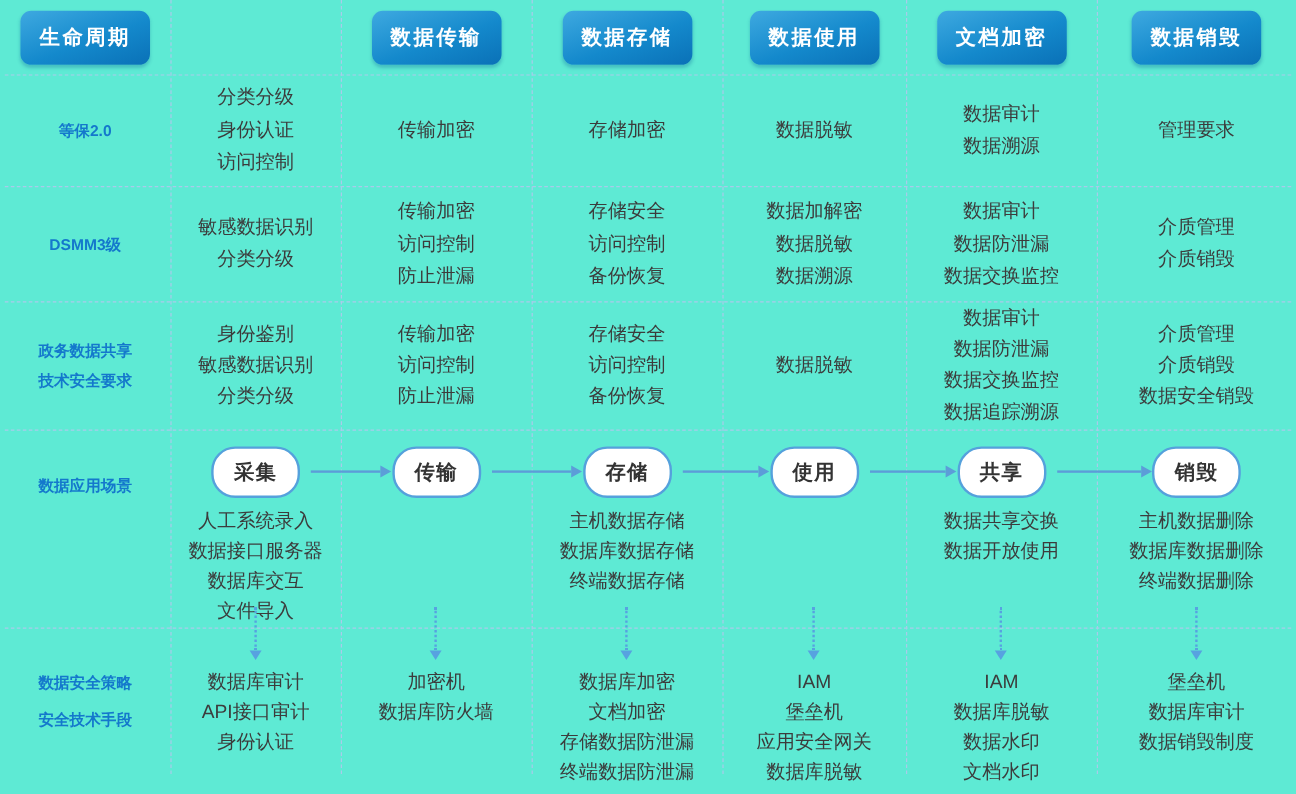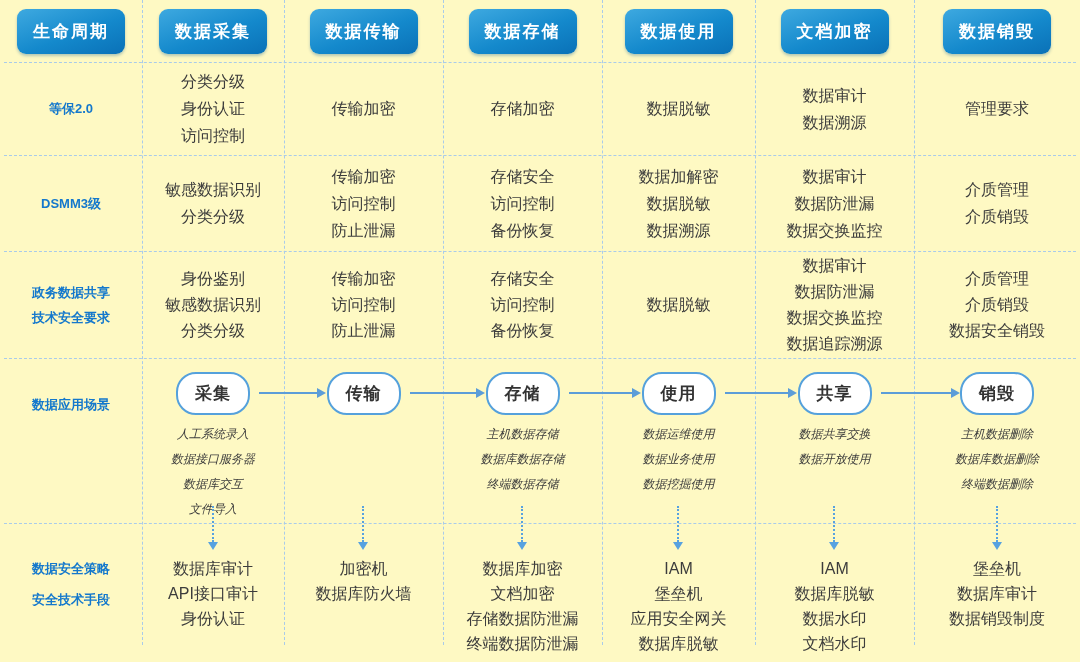--- a/index.html
+++ b/index.html
@@ -1,17 +1,17 @@
 <!DOCTYPE html>
 <html><head>
 <meta charset="utf-8">
 <style>
   html,body{margin:0;padding:0;background:#fff;}
   .canvas{
-    position:relative;width:1080px;height:662px;background:#fef9c3;overflow:hidden;
+    position:relative;width:1080px;height:662px;background:#5eead4;overflow:hidden;
     font-family:"Liberation Sans","DejaVu Sans",sans-serif;
   }
   
   .vline{position:absolute;top:0;height:645px;width:0;border-left:1px dashed #a9cbea;z-index:1;}
   .hline{position:absolute;left:4px;right:4px;height:0;border-top:1px dashed #a9cbea;z-index:1;}
   
   .grid{
     position:relative;z-index:2;width:1080px;height:662px;display:grid;
     grid-template-columns:142px 142px 159px 159px 153px 159px 166px;
     grid-template-rows:62px 93px 96px 107px 165px 139px;
@@ -28,21 +28,21 @@
     font-size:16px;line-height:27px;color:#3c3c3c;white-space:pre-line;
   }
   .rowlabel{color:#1478cc;font-weight:bold;font-size:13px;line-height:25px;}
   .tight{line-height:26px;}
   
   .scell{flex-direction:column;justify-content:flex-start;padding-top:14px;}
   .pill{
     border:2px solid #55a1dc;border-radius:20px;background:#fff;
     padding:6px 17px;font-size:17px;font-weight:bold;color:#333;letter-spacing:1px;white-space:nowrap;
   }
-  .slist{margin-top:7px;font-size:12px;line-height:25px;color:#3c3c3c;white-space:pre-line;text-align:center;font-style:italic;}
+  .slist{margin-top:7px;font-size:16px;line-height:25px;color:#3c3c3c;white-space:pre-line;text-align:center;}
   .ltop4{align-items:flex-start;padding-top:34px;}
   .ltop5{align-items:flex-start;padding-top:30px;line-height:31px;}
   .tcell{align-items:flex-start;padding-top:33px;line-height:25px;}
   
   .harrow{position:absolute;top:392px;height:0;border-top:2px solid #5c9dd8;z-index:3;}
   .harrow::after{
     content:"";position:absolute;right:-9px;top:-6px;width:0;height:0;
     border-left:9px solid #5c9dd8;border-top:5px solid transparent;border-bottom:5px solid transparent;
   }
   
@@ -67,23 +67,20 @@
   <div class="hline" style="top:155px"></div>
   <div class="hline" style="top:251px"></div>
   <div class="hline" style="top:358px"></div>
   <div class="hline" style="top:523px"></div>
 
   <div class="grid">
 
     <div class="hcell" style="grid-area:1/1">
         <div class="hbtn">生命周期</div>
       </div>
-    <div class="hcell" style="grid-area:1/2">
-        <div class="hbtn">数据采集</div>
-      </div>
     <div class="hcell" style="grid-area:1/3">
         <div class="hbtn">数据传输</div>
       </div>
     <div class="hcell" style="grid-area:1/4">
         <div class="hbtn">数据存储</div>
       </div>
     <div class="hcell" style="grid-area:1/5">
         <div class="hbtn">数据使用</div>
       </div>
     <div class="hcell" style="grid-area:1/6">
@@ -154,23 +151,20 @@
       <div class="pill">传输</div>
     </div>
     <div class="cell scell" style="grid-area:5/4">
       <div class="pill">存储</div>
       <div class="slist">主机数据存储
 数据库数据存储
 终端数据存储</div>
     </div>
     <div class="cell scell" style="grid-area:5/5">
       <div class="pill">使用</div>
-      <div class="slist">数据运维使用
-数据业务使用
-数据挖掘使用</div>
     </div>
     <div class="cell scell" style="grid-area:5/6">
       <div class="pill">共享</div>
       <div class="slist">数据共享交换
 数据开放使用</div>
     </div>
     <div class="cell scell" style="grid-area:5/7">
       <div class="pill">销毁</div>
       <div class="slist">主机数据删除
 数据库数据删除

